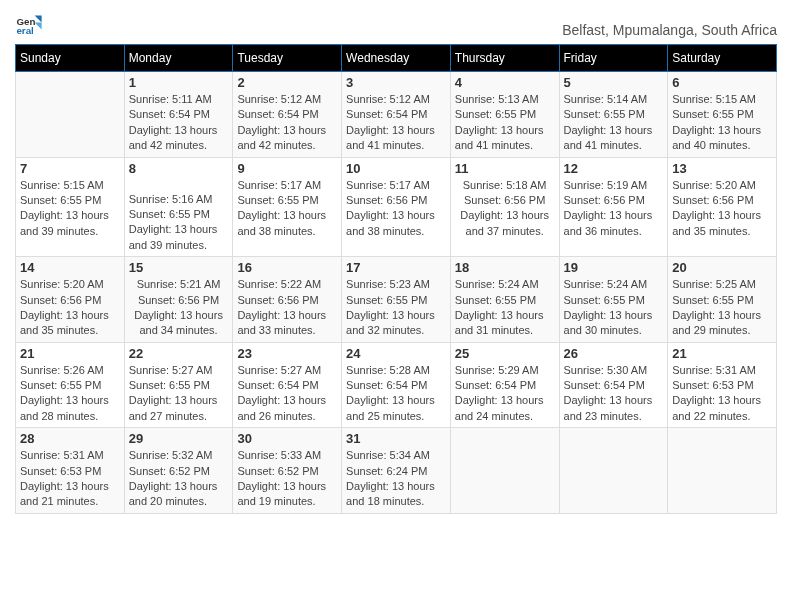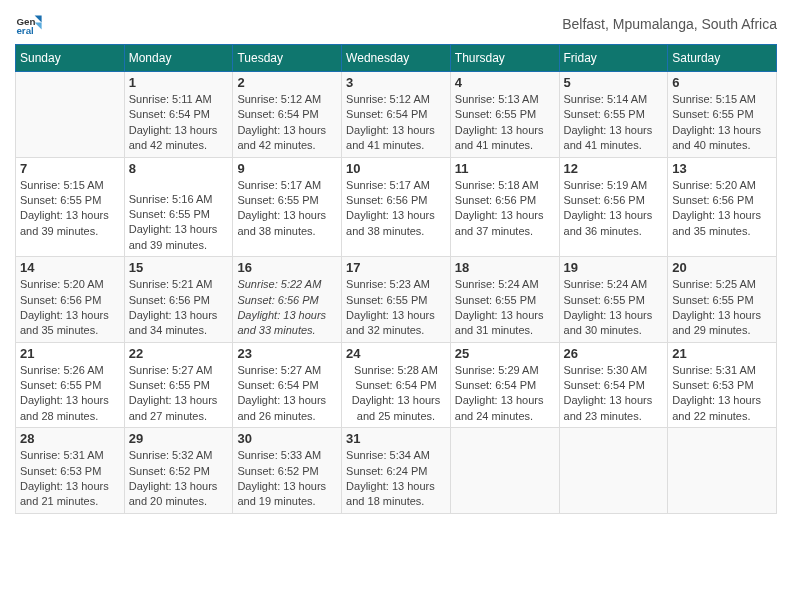--- a/index.html
+++ b/index.html
@@ -6,21 +6,21 @@
     body {
       font-family: Arial, sans-serif;
       background: #fff;
       width: 792px;
       min-height: 612px;
       padding: 10px 15px;
     }
     .header-area {
       display: flex;
       justify-content: space-between;
-      align-items: center;
+      align-items: flex-end;
       margin-bottom: 6px;
     }
     .logo {
       display: flex;
       align-items: center;
       gap: 4px;
     }
     .logo-icon {
       width: 28px;
       height: 28px;
@@ -36,21 +36,21 @@
     .subtitle {
       font-size: 14px;
       color: #555;
     }
     table {
       width: 100%;
       border-collapse: collapse;
       font-size: 11px;
     }
     thead tr {
-      background-color: #0f766e;
+      background-color: #000000;
       color: white;
     }
     thead th {
       padding: 6px 4px;
       text-align: left;
       font-size: 12px;
       font-weight: normal;
       border: 1px solid #1a6faf;
     }
     tbody tr {
@@ -181,21 +181,21 @@
         </td>
         <td>
           <span class="day-num">10</span>
           <div class="cell-info" style="white-space: pre-line;">Sunrise: 5:17 AM
 Sunset: 6:56 PM
 Daylight: 13 hours
 and 38 minutes.</div>
         </td>
         <td>
           <span class="day-num">11</span>
-          <div class="cell-info" style="white-space: pre-line;">Sunrise: 5:18 AM
+          <div class="cell-info" style="white-space: pre-line; text-align: center;">Sunrise: 5:18 AM
 Sunset: 6:56 PM
 Daylight: 13 hours
 and 37 minutes.</div>
         </td>
         <td>
           <span class="day-num">12</span>
           <div class="cell-info" style="white-space: pre-line;">Sunrise: 5:19 AM
 Sunset: 6:56 PM
 Daylight: 13 hours
 and 36 minutes.</div>
@@ -211,28 +211,28 @@
       <tr>
         <td>
           <span class="day-num">14</span>
           <div class="cell-info" style="white-space: pre-line;">Sunrise: 5:20 AM
 Sunset: 6:56 PM
 Daylight: 13 hours
 and 35 minutes.</div>
         </td>
         <td>
           <span class="day-num">15</span>
-          <div class="cell-info" style="white-space: pre-line;">Sunrise: 5:21 AM
+          <div class="cell-info" style="white-space: pre-line; text-align: center;">Sunrise: 5:21 AM
 Sunset: 6:56 PM
 Daylight: 13 hours
 and 34 minutes.</div>
         </td>
         <td>
           <span class="day-num">16</span>
-          <div class="cell-info" style="white-space: pre-line; font-style: italic;">Sunrise: 5:22 AM
+          <div class="cell-info" style="white-space: pre-line;">Sunrise: 5:22 AM
 Sunset: 6:56 PM
 Daylight: 13 hours
 and 33 minutes.</div>
         </td>
         <td>
           <span class="day-num">17</span>
           <div class="cell-info" style="white-space: pre-line;">Sunrise: 5:23 AM
 Sunset: 6:55 PM
 Daylight: 13 hours
 and 32 minutes.</div>
@@ -276,21 +276,21 @@
         </td>
         <td>
           <span class="day-num">23</span>
           <div class="cell-info" style="white-space: pre-line;">Sunrise: 5:27 AM
 Sunset: 6:54 PM
 Daylight: 13 hours
 and 26 minutes.</div>
         </td>
         <td>
           <span class="day-num">24</span>
-          <div class="cell-info" style="white-space: pre-line; text-align: center;">Sunrise: 5:28 AM
+          <div class="cell-info" style="white-space: pre-line;">Sunrise: 5:28 AM
 Sunset: 6:54 PM
 Daylight: 13 hours
 and 25 minutes.</div>
         </td>
         <td>
           <span class="day-num">25</span>
           <div class="cell-info" style="white-space: pre-line;">Sunrise: 5:29 AM
 Sunset: 6:54 PM
 Daylight: 13 hours
 and 24 minutes.</div>

